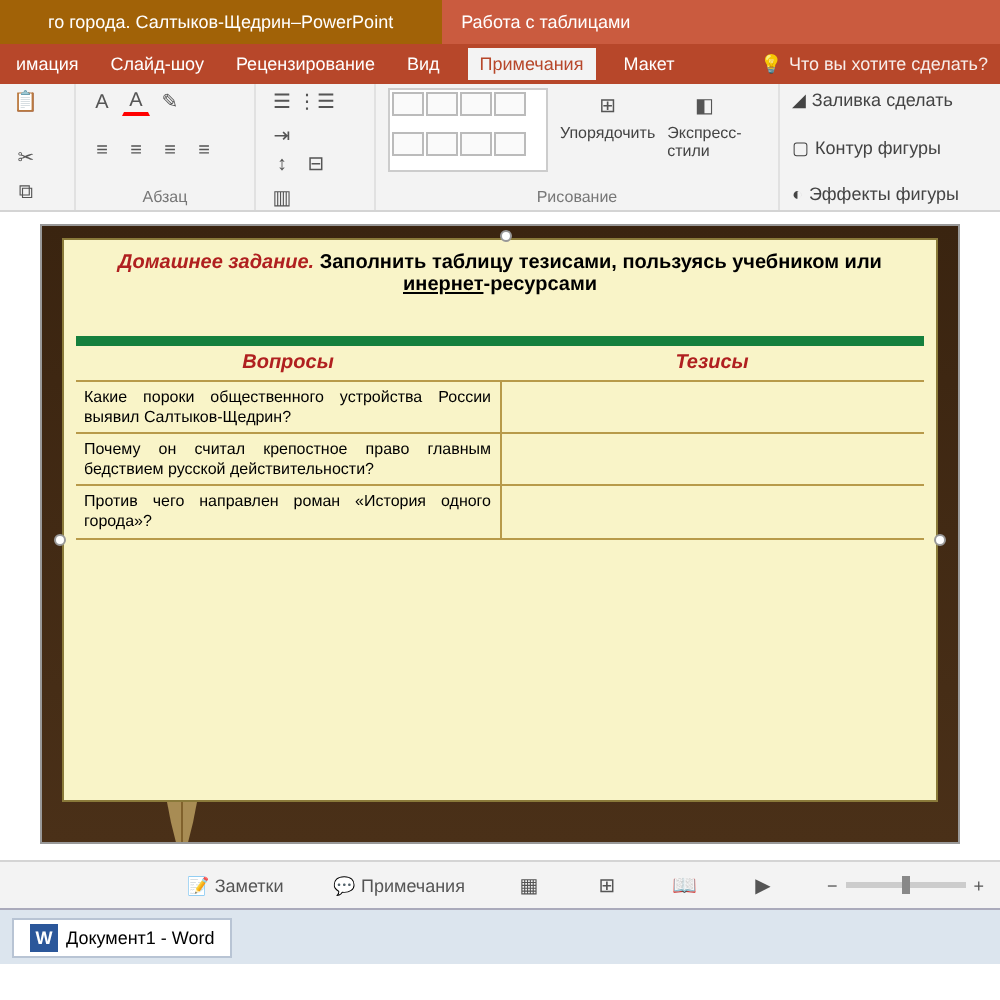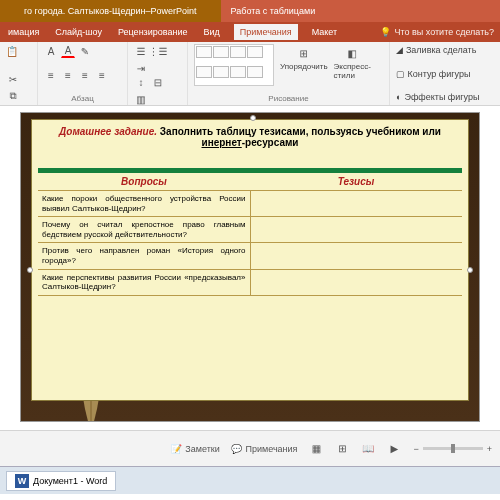--- a/index.html
+++ b/index.html
@@ -25,21 +25,21 @@
 .content-box{position:absolute;top:6px;left:10px;right:10px;bottom:20px;background:#f9f4c8;border:1px solid #8a7a3a;padding:6px}
 .hw-title{font-size:10px;text-align:center;margin-bottom:20px}
 .hw-title .red{color:#b02020;font-style:italic;font-weight:bold}
 .hw-title .u{text-decoration:underline}
 .tbl{width:100%;border-collapse:collapse}
 .tbl th{color:#b02020;font-style:italic;font-size:10px;font-weight:bold;padding:3px;border-top:5px solid #15803d;border-bottom:1px solid #b89a4a}
 .tbl td{font-size:8px;padding:3px 4px;border-bottom:1px solid #b89a4a;vertical-align:top;text-align:justify;line-height:1.2}
 .tbl td:first-child{width:50%;border-right:1px solid #b89a4a}
 .feather{position:absolute;bottom:-10px;left:30px;width:80px;height:120px;opacity:.85}
 .handle{position:absolute;width:6px;height:6px;background:#fff;border:1px solid #999;border-radius:50%}
-.statusbar{height:36px;background:#f3f3f3;border-top:1px solid #d4d4d4;display:flex;align-items:center;font-size:9px;color:#555;padding:0 8px;gap:12px}
+.statusbar{height:24px;background:#f3f3f3;border-top:1px solid #d4d4d4;display:flex;align-items:center;font-size:9px;color:#555;padding:0 8px;gap:25px}
 .statusbar .sp{flex:1}
 .zoom{display:flex;align-items:center;gap:4px}
 .zoom .track{width:60px;height:3px;background:#ccc;position:relative}
 .zoom .thumb{position:absolute;top:-3px;left:28px;width:4px;height:9px;background:#888}
 .taskbar{height:28px;background:#dce5ee;border-top:1px solid #aab;display:flex;align-items:center;padding:0 6px;gap:6px;font-size:9px}
 .taskbtn{background:#fff;border:1px solid #b8c4d4;padding:2px 8px;display:flex;align-items:center;gap:4px;font-size:9px}
 .wicon{width:14px;height:14px;background:#2b579a;color:#fff;display:flex;align-items:center;justify-content:center;font-size:9px;font-weight:bold}
 </style>
 </head>
 <body>
@@ -158,24 +158,20 @@
         <tr>
               <td>Какие пороки общественного устройства России выявил Салтыков-Щедрин?</td>
               <td></td>
             </tr>
         <tr>
               <td>Почему он считал крепостное право главным бедствием русской действительности?</td>
               <td></td>
             </tr>
         <tr>
               <td>Против чего направлен роман «История одного города»?</td>
-              <td></td>
-            </tr>
-        <tr>
-              <td>Какие перспективы развития России «предсказывал» Салтыков-Щедрин?</td>
               <td></td>
             </tr>
       </tbody>
         </table>
     </div>
     <div class="handle" style="top:2px;left:50%"></div>
     <div class="handle" style="top:50%;left:6px"></div>
     <div class="handle" style="top:50%;right:6px"></div>
   </div>
 </div>

